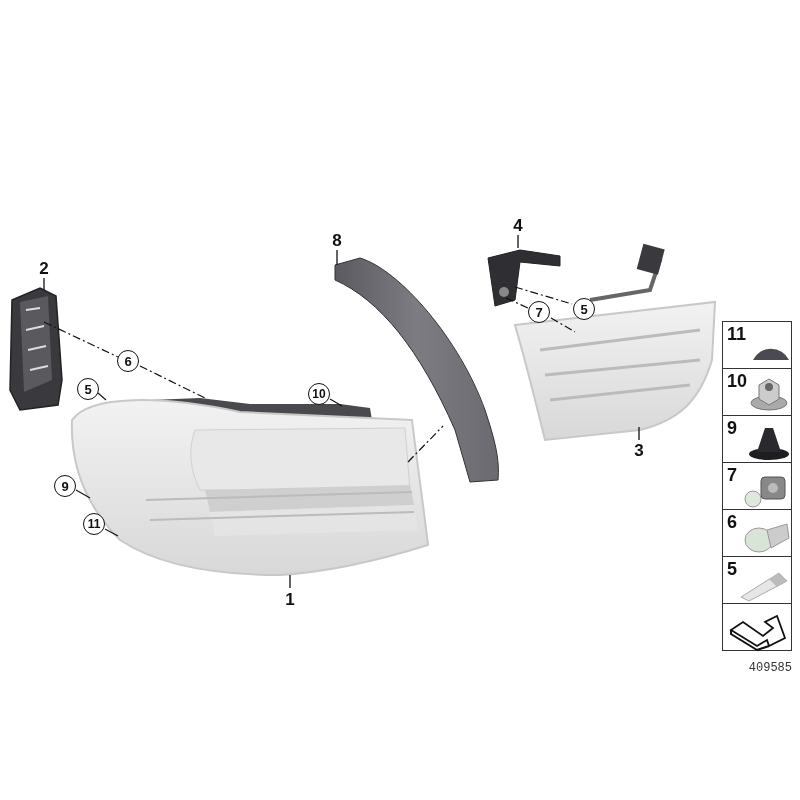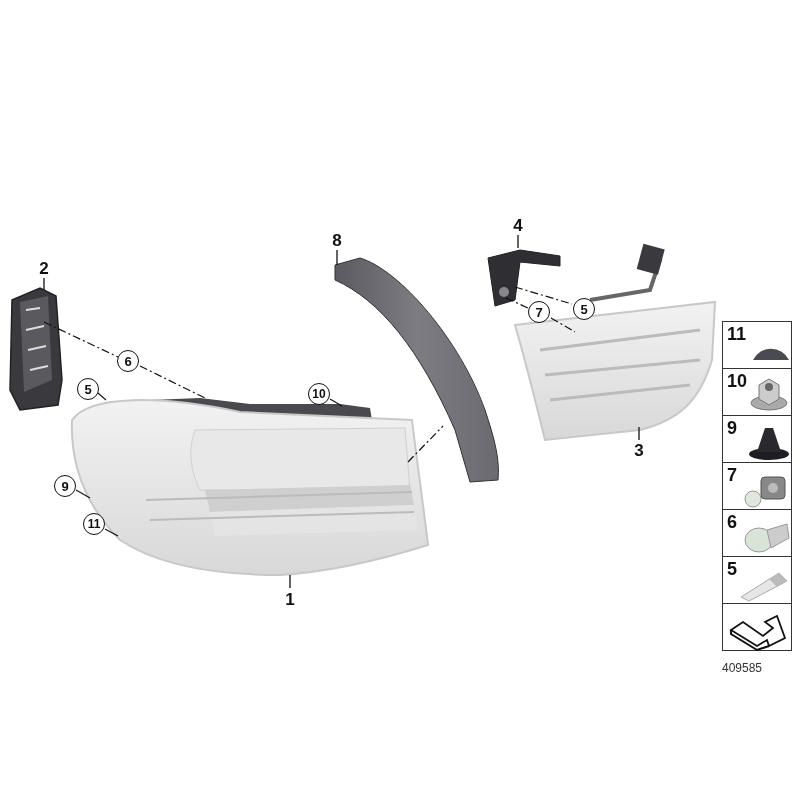--- a/index.html
+++ b/index.html
@@ -5,21 +5,21 @@
   html, body { margin:0; padding:0; background:#ffffff; }
   body { width:800px; height:800px; position:relative; overflow:hidden; font-family:"Liberation Sans", sans-serif; }
   #canvas { position:absolute; left:0; top:0; width:800px; height:800px; }
   .callout-num { position:absolute; font-weight:bold; font-size:17px; color:#111; transform:translate(-50%,-50%); }
   .circle-num { position:absolute; width:22px; height:22px; border:1.6px solid #111; border-radius:50%; background:#fff;
     font-size:13px; font-weight:bold; color:#111; display:flex; align-items:center; justify-content:center; transform:translate(-50%,-50%); box-sizing:border-box; }
   .legend { position:absolute; left:722px; top:322px; width:70px; }
   .legend-box { position:relative; width:70px; height:48px; border:1px solid #333; box-sizing:border-box; margin-top:-1px; background:#fff; }
   .legend-box .lnum { position:absolute; left:4px; top:2px; font-weight:bold; font-size:18px; color:#111; }
   .legend-box svg { position:absolute; left:0; top:0; }
-  .diagram-id { position:absolute; left:722px; top:661px; width:70px; text-align:left; font-size:12px; color:#333; }
+  .diagram-id { position:absolute; left:722px; top:661px; width:70px; text-align:right; font-size:12px; color:#333;font-family:Liberation Mono, monospace; }
 </style>
 </head>
 <body>
 
 <svg id="canvas" width="800" height="800" viewBox="0 0 800 800">
   <defs>
     <linearGradient id="lensG" x1="0" y1="0" x2="0" y2="1">
       <stop offset="0" stop-color="#f2f2f2"></stop>
       <stop offset="1" stop-color="#d8d8d8"></stop>
     </linearGradient>

